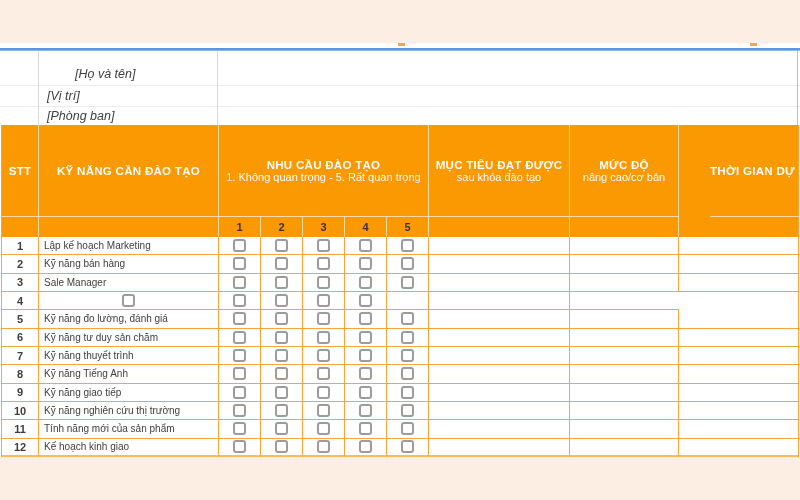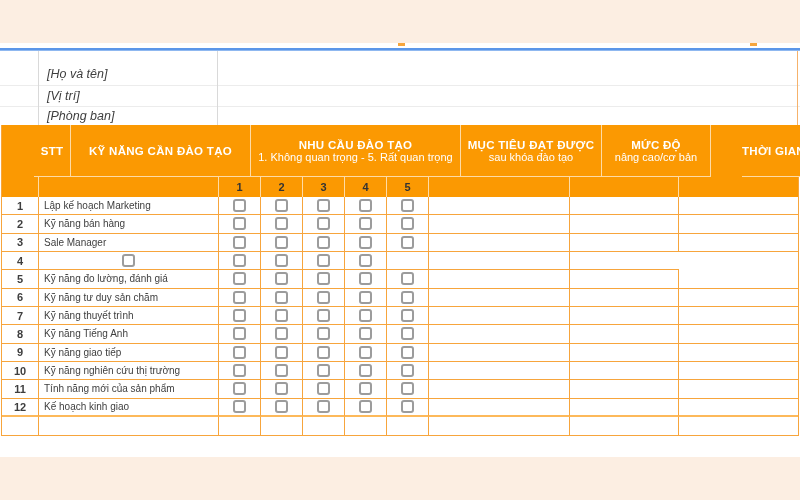--- a/index.html
+++ b/index.html
@@ -31,21 +31,21 @@
   .hline{left:0;width:800px;height:1px;background:var(--gray_line);}
   .vline{width:1px;background:var(--gray_vline);top:0;height:74px;}
   .field-label{left:47px;height:16px;font-size:12.5px;font-style:italic;color:var(--text_dark);
     line-height:16px;white-space:nowrap;}
 
   
   .sheet{left:1px;top:125px;width:798px;background:var(--header_orange);
     border-left:1px solid var(--grid_orange);border-right:1px solid var(--grid_orange);
     border-bottom:1px solid var(--grid_orange);}
   .row{display:grid;grid-template-columns:37px 180px 42px 42px 42px 42px 42px 141px 109px 119px;}
-  .hrow{display:grid;grid-template-columns:37px 180px 210px 141px 109px 119px;height:52px;padding-left:32px;}
+  .hrow{display:grid;grid-template-columns:37px 180px 210px 141px 109px 119px;height:92px;}
   .hdr{background:var(--header_orange);color:#fff;display:flex;flex-direction:column;
     align-items:center;justify-content:center;text-align:center;overflow:hidden;
     border-right:1px solid rgba(255,255,255,.65);border-bottom:1px solid rgba(255,255,255,.65);}
   .hdr:last-child{border-right:none;margin-left:31px;}
   .hdr .t{font-weight:bold;font-size:11.5px;letter-spacing:.3px;white-space:nowrap;max-width:100%;}
   .hdr .s{font-size:11px;white-space:nowrap;max-width:100%;}
   .subrow{height:20px;}
   .sub{background:var(--header_orange);border-right:1px solid rgba(255,255,255,.65);
     display:flex;align-items:center;justify-content:center;
     font-size:11px;font-weight:bold;color:#333;}
@@ -71,21 +71,21 @@
 <div class="abs band top"></div>
 <div class="abs mark" style="left:398px;"></div>
 <div class="abs mark" style="left:750px;"></div>
 <div class="abs blue-line"></div>
 
 <div class="abs top-region">
   <div class="abs hline" style="top:34px;"></div>
   <div class="abs hline" style="top:55px;"></div>
   <div class="abs vline" style="left:38px;"></div>
   <div class="abs vline" style="left:217px;"></div>
-  <div class="abs field-label" style="top:15px;">[Họ và tên]</div>
+  <div class="abs field-label" style="top:15px;margin-left:28px;">[Họ và tên]</div>
   <div class="abs field-label" style="top:37px;">[Vị trí]</div>
   <div class="abs field-label" style="top:57px;font-style:italic;">[Phòng ban]</div>
 </div>
 <div class="abs right-border-top"></div>
 
 <div class="abs sheet">
 
   <div class="hrow">
     <div class="hdr">
       <div class="t">STT</div>

